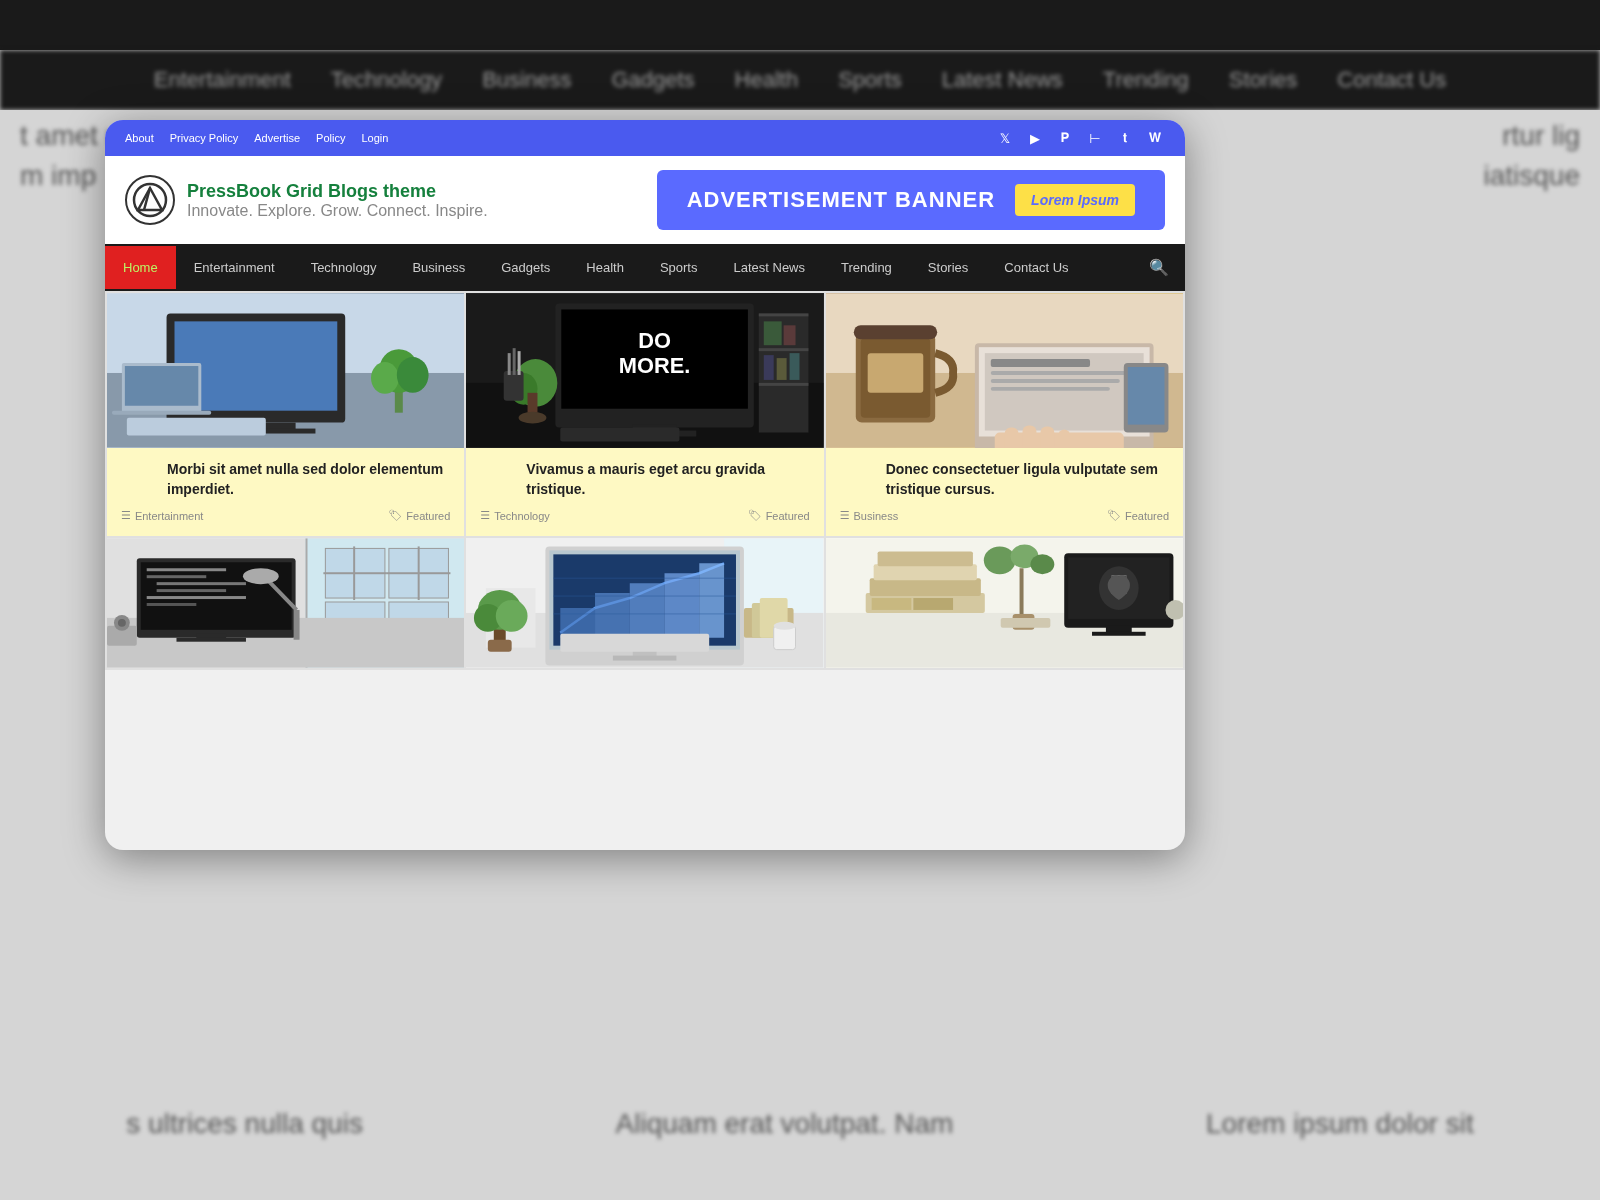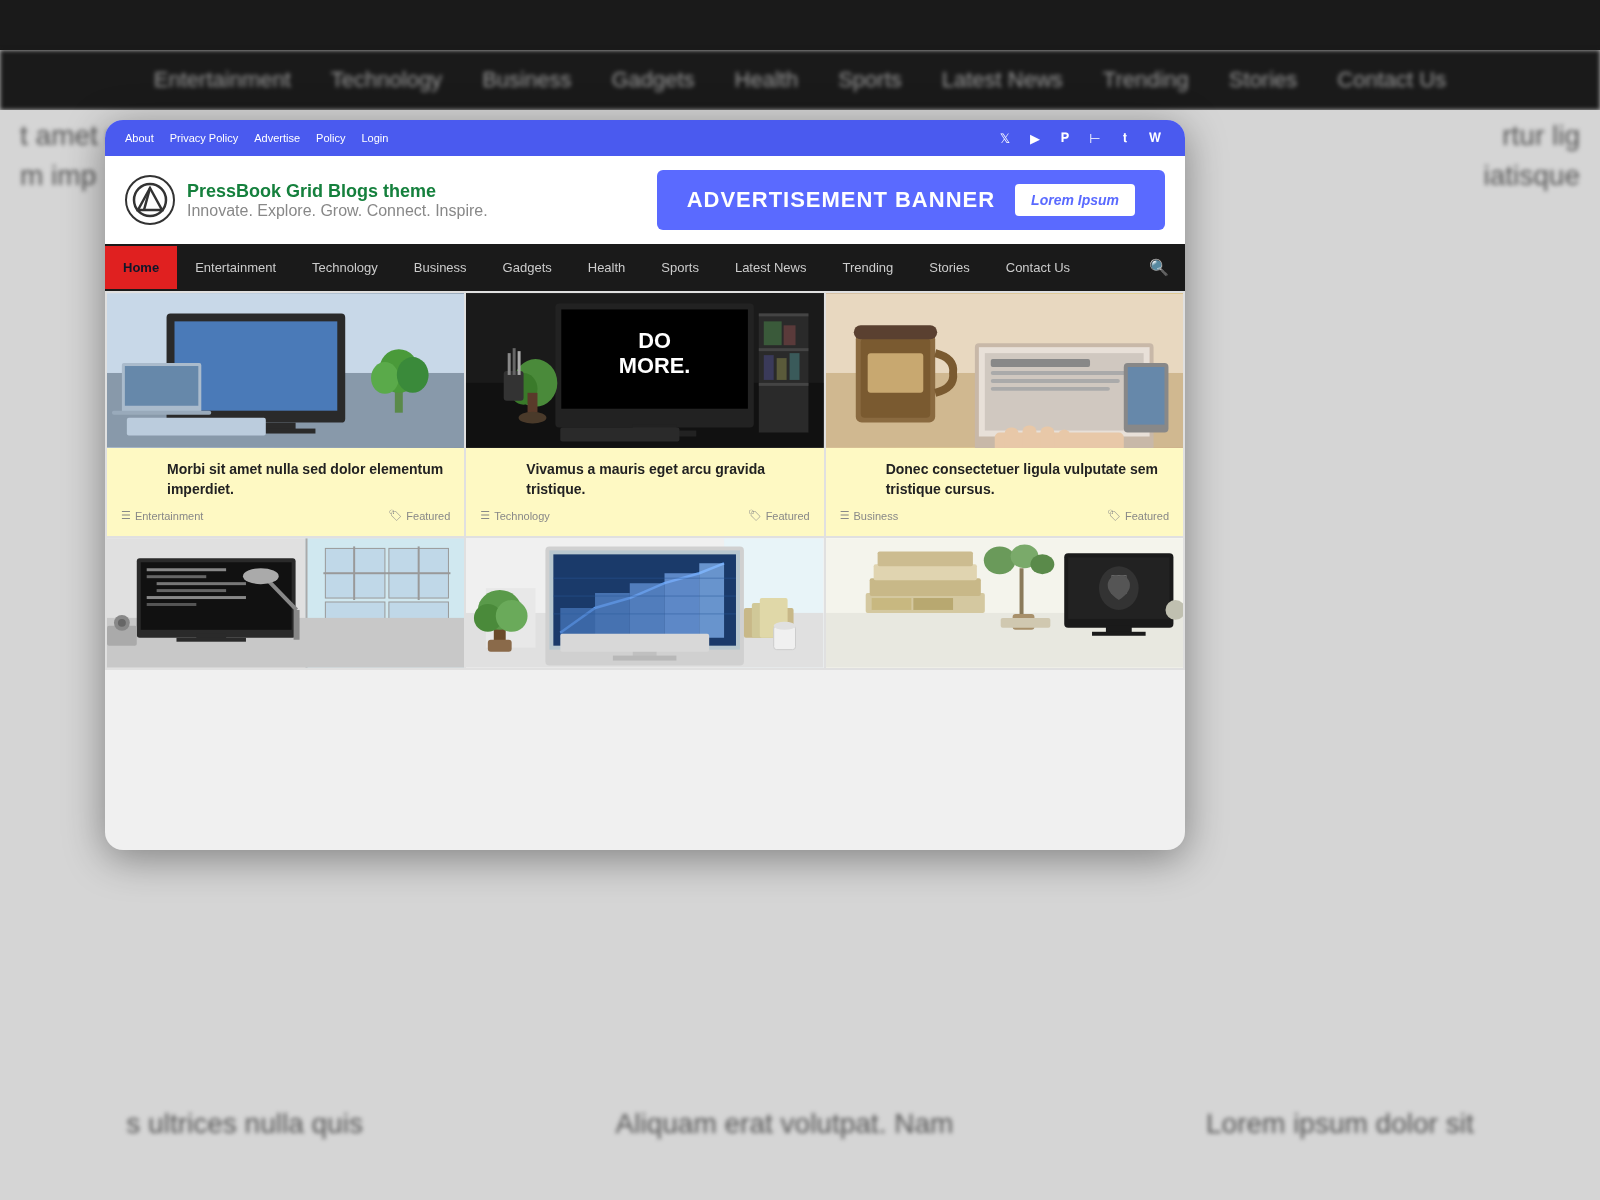--- a/index.html
+++ b/index.html
@@ -193,21 +193,21 @@
     }
 
     .ad-banner-text {
       color: #fff;
       font-size: 22px;
       font-weight: bold;
       letter-spacing: 1px;
     }
 
     .ad-banner-btn {
-      background: #ffffff;
+      background: #fde047;
       color: #5a6aff;
       border: none;
       padding: 8px 16px;
       border-radius: 4px;
       font-size: 14px;
       font-style: italic;
       font-weight: bold;
       cursor: pointer;
       white-space: nowrap;
     }
@@ -224,22 +224,22 @@
       color: #ccc;
       padding: 14px 18px;
       font-size: 13px;
       cursor: pointer;
       white-space: nowrap;
       text-decoration: none;
     }
 
     .nav-item.active {
       background: #e02020;
-      color: #0f172a;
-      font-weight: bold;
+      color: #bef264;
+      font-weight: normal;
     }
 
     .nav-search {
       margin-left: auto;
       padding: 14px 16px;
       color: #ccc;
       cursor: pointer;
       font-size: 16px;
     }
 

